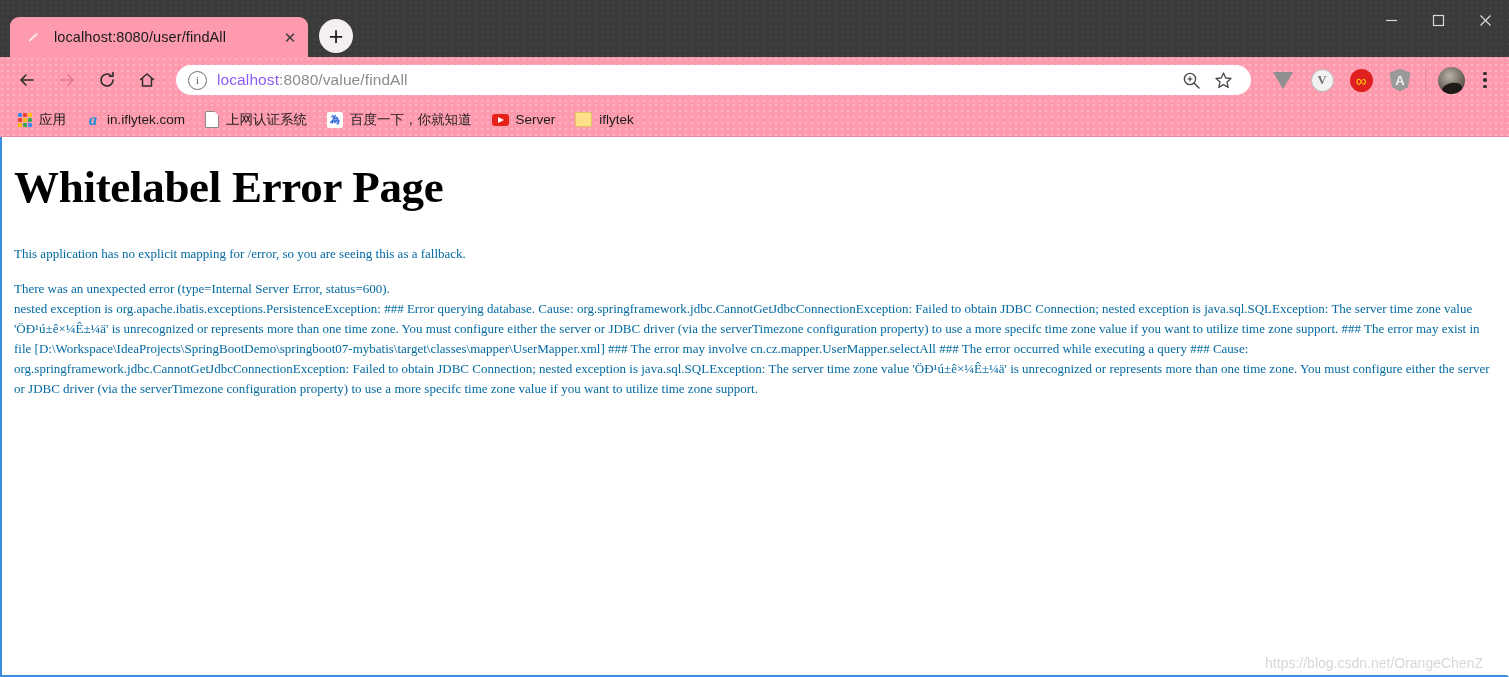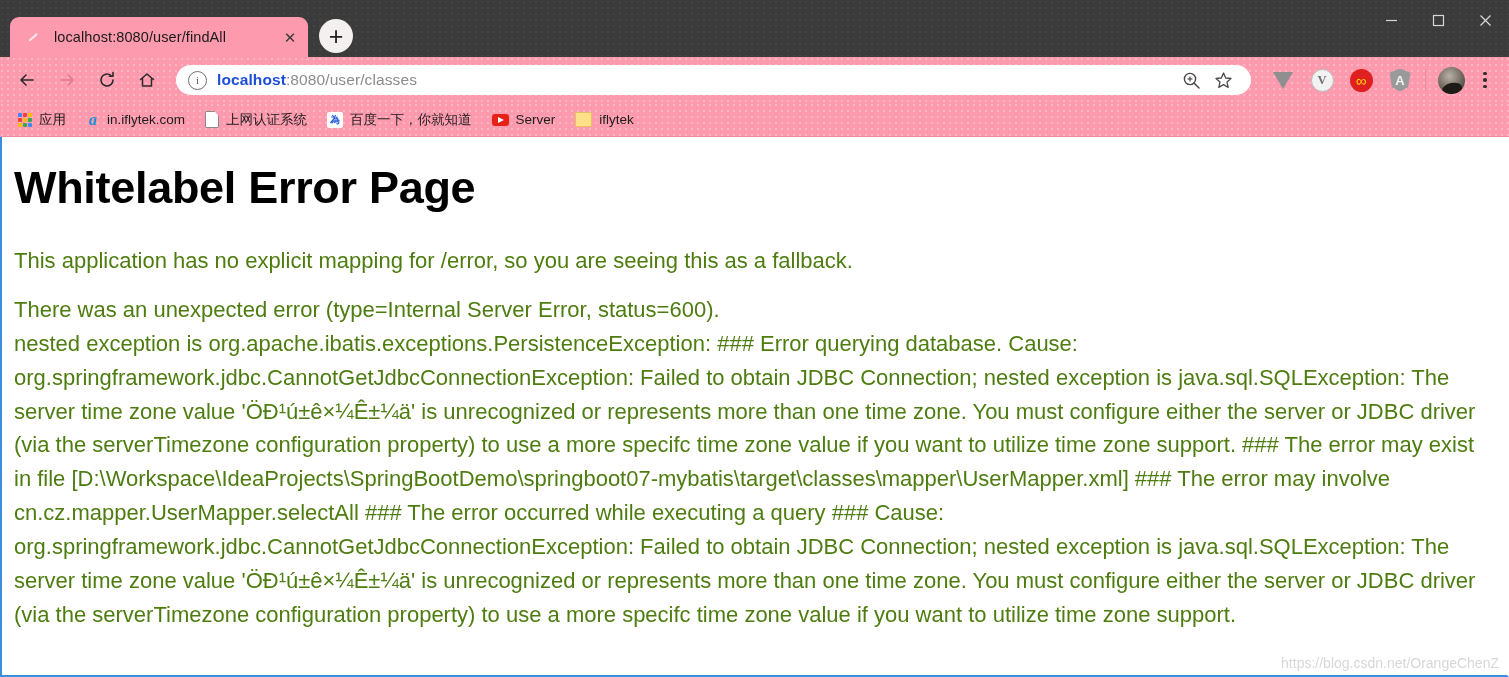--- a/index.html
+++ b/index.html
@@ -176,21 +176,21 @@
     flex: none;
     line-height: 1;
   }
   .url {
     font-size: 15.5px;
     white-space: nowrap;
     overflow: hidden;
     text-overflow: ellipsis;
     letter-spacing: 0.1px;
   }
-  .url .host { color: #1d4ed8; font-weight: bold; }
+  .url .host { color: #8b5cf6; }
   .url .rest { color: #8b8b8b; }
   .omni-actions {
     display: flex;
     align-items: center;
     margin-left: auto;
     flex: none;
   }
   .omni-actions .oa {
     width: 28px; height: 28px;
     display: flex; align-items: center; justify-content: center;
@@ -393,42 +393,42 @@
     background: #ffffff;
     position: relative;
     overflow: hidden;
     border-left: 2px solid #3b8ede;
     border-bottom: 2px solid #3b8ede;
     border-right: 2px solid transparent;
     box-sizing: border-box;
   }
   .page {
     padding: 18px 14px 0 12px;
-    font-family: Liberation Sans, sans-serif;
+    font-family: Liberation Serif, serif;
   }
   h1.page-title {
     font-size: 45px;
     font-weight: bold;
     margin: 10px 0 34px 0;
     color: #000000;
     letter-spacing: -0.3px;
     line-height: 1;
   }
   .page p {
     margin: 0 0 15px 0;
-    font-size: 22px;
+    font-size: 13px;
     line-height: 1.54;
-    color: #4d7c0f;
+    color: #0369a1;
   }
   .page p.tight {
     margin: 0;
   }
   .watermark {
     position: absolute;
-    right: 8px;
+    right: 24px;
     bottom: 4px;
     font-size: 14px;
     color: #d7d7d7;
     white-space: nowrap;
   }
 </style>
 </head>
 <body>
 
 <div class="browser">
@@ -482,21 +482,21 @@
         </svg>
     </div>
     <div class="navbtn">
       <svg width="20" height="20" viewBox="0 0 20 20">
           <path d="M3.5 9.5 L10 4 L16.5 9.5 M5.5 8.6 V16 H14.5 V8.6" fill="none" stroke="currentColor" stroke-width="1.5" stroke-linecap="round" stroke-linejoin="round"></path>
         </svg>
     </div>
 
     <div class="omnibox">
       <span class="info-icon">i</span>
-      <span class="url"><span class="host">localhost</span><span class="rest">:8080/user/classes</span></span>
+      <span class="url"><span class="host">localhost</span><span class="rest">:8080/value/findAll</span></span>
       <span class="omni-actions">
         <span class="oa">
           <svg width="19" height="19" viewBox="0 0 19 19">
               <circle cx="8" cy="8" r="5.6" fill="none" stroke="currentColor" stroke-width="1.4"></circle>
               <line x1="12" y1="12" x2="17" y2="17" stroke="currentColor" stroke-width="1.5" stroke-linecap="round"></line>
               <line x1="5.6" y1="8" x2="10.4" y2="8" stroke="currentColor" stroke-width="1.2"></line>
               <line x1="8" y1="5.6" x2="8" y2="10.4" stroke="currentColor" stroke-width="1.2"></line>
             </svg>
         </span>
         <span class="oa">

